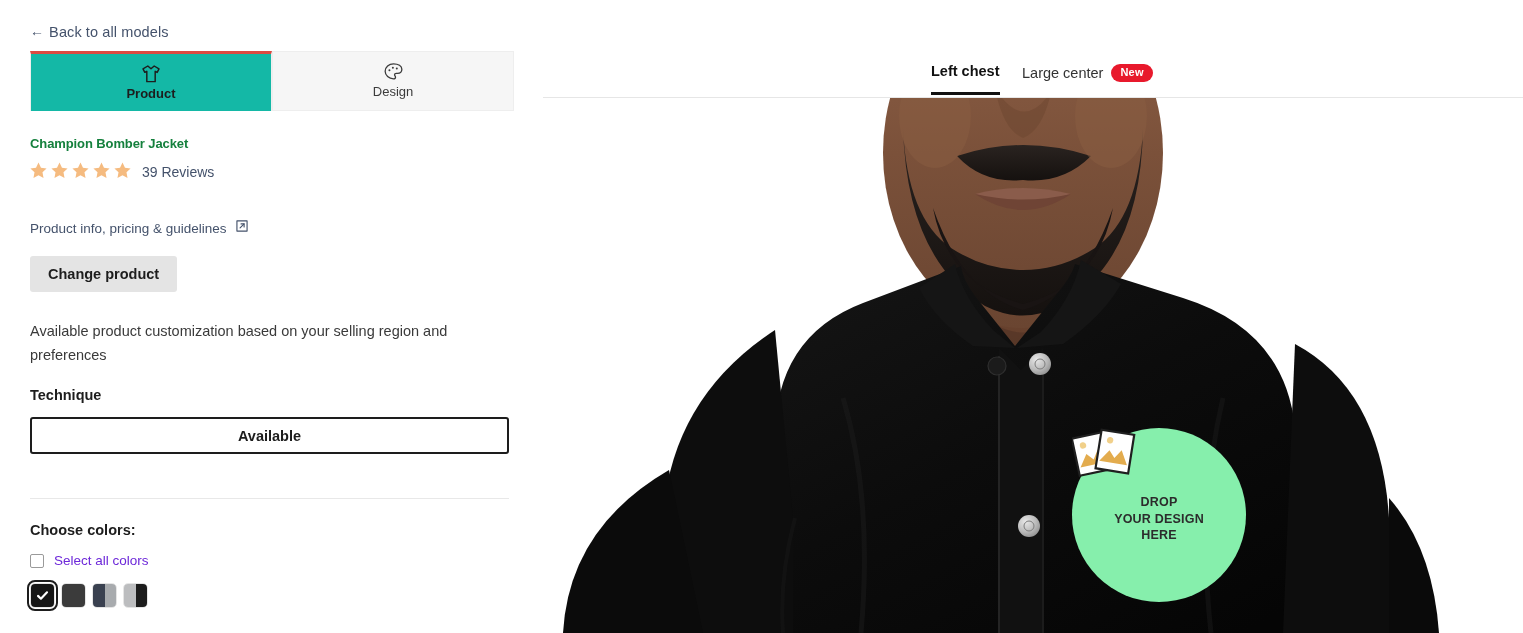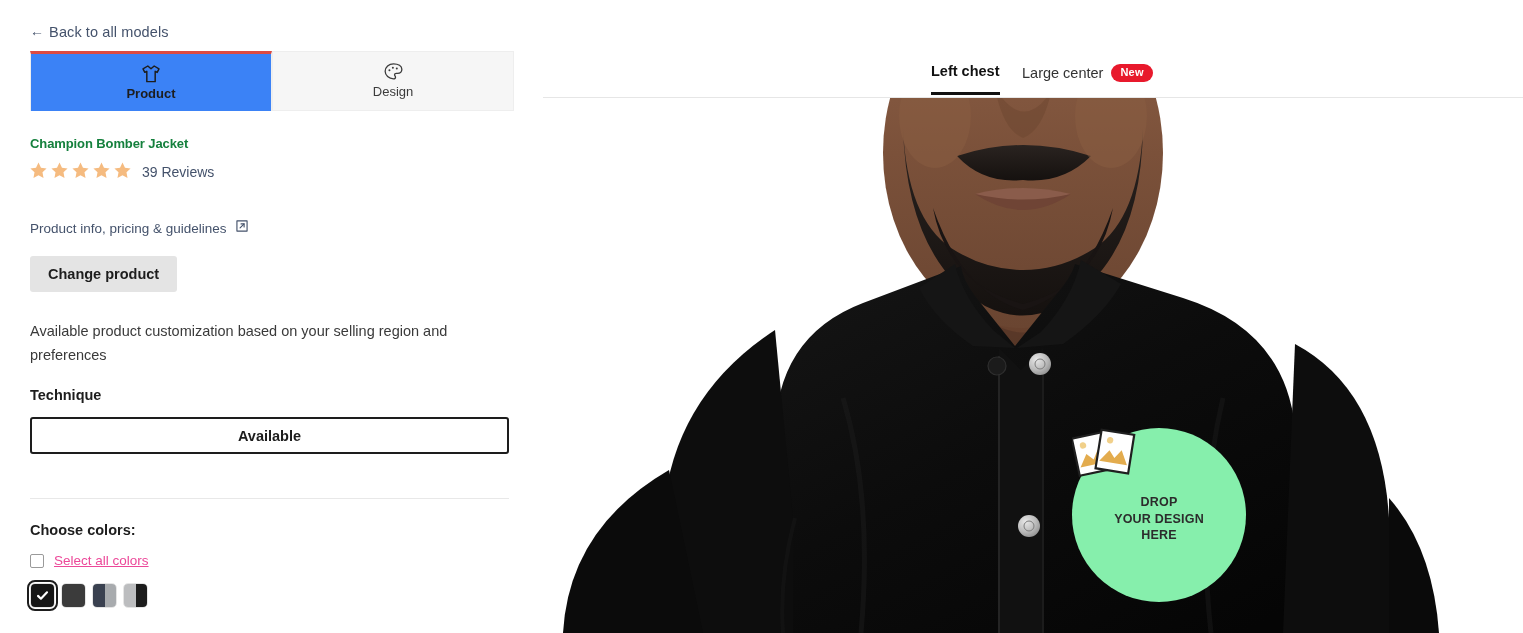--- a/index.html
+++ b/index.html
@@ -36,21 +36,21 @@
   .tab {
     flex: 1 1 50%;
     display: flex; flex-direction: column; align-items: center; justify-content: center;
     gap: 2px;
     cursor: pointer;
     font-size: 13px;
     position: relative;
     border: 1px solid #ececec;
   }
   .tab.active {
-    background: #3b82f6;
+    background: #14b8a6;
     border-top: 3px solid #dd4b42;
     border-left: 1px solid #efefef;
     border-right: 1px solid #efefef;
     border-bottom: none;
     color: #1d1d1d;
     font-weight: 600;
     z-index: 2;
   }
   .tab.inactive {
     background: #f6f6f6;
@@ -121,21 +121,21 @@
     font-size: 14.5px; font-weight: 700; color: #1d1d1d;
   }
   .select-all-row {
     position: absolute; left: 30px; top: 553px;
     display: flex; align-items: center; gap: 10px; cursor: pointer;
   }
   .cb {
     width: 14px; height: 14px; border: 1px solid #9a9a9a; border-radius: 2px;
     background: #fff; display: inline-block;
   }
-  .select-all-text { font-size: 13.5px; color: #ec4899; text-decoration: underline; }
+  .select-all-text { font-size: 13.5px; color: #6d28d9; }
 
   .swatches {
     position: absolute; left: 30px; top: 583px;
     display: flex; gap: 6px;
   }
   .swatch {
     width: 25px; height: 25px; border-radius: 5px; overflow: hidden;
     position: relative; cursor: pointer; display: flex;
     border: 1px solid rgba(0,0,0,.10);
   }

